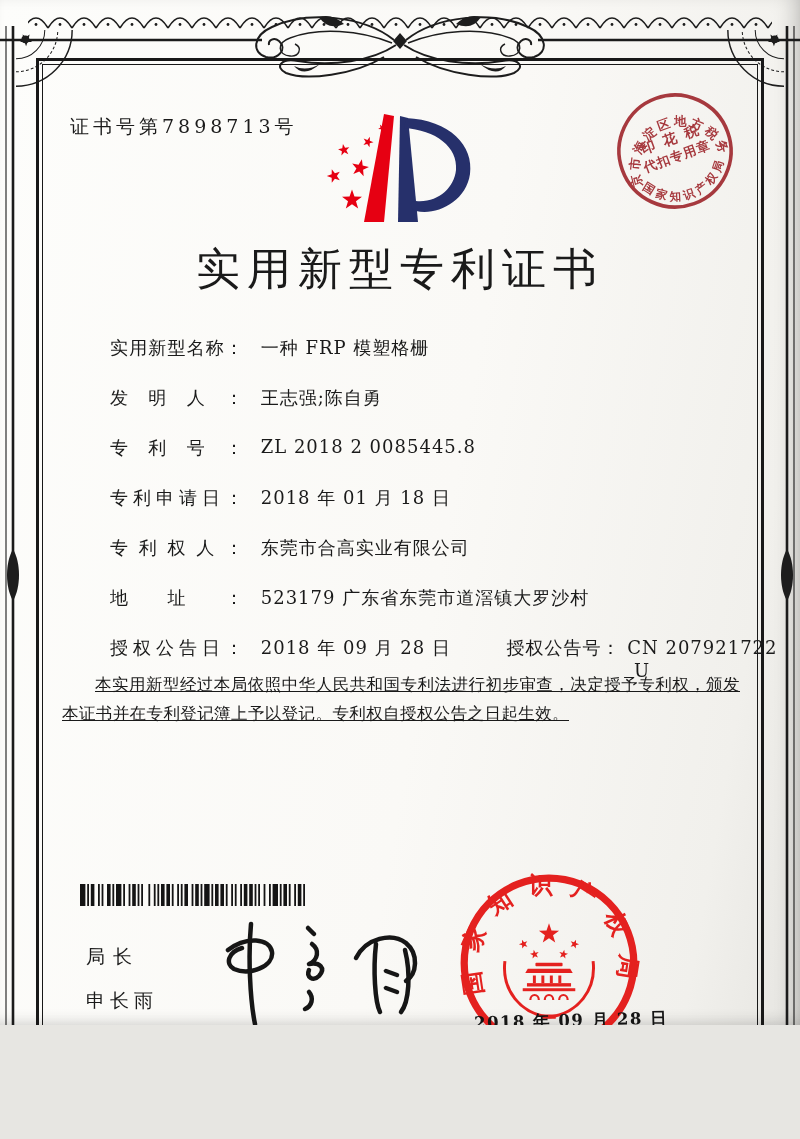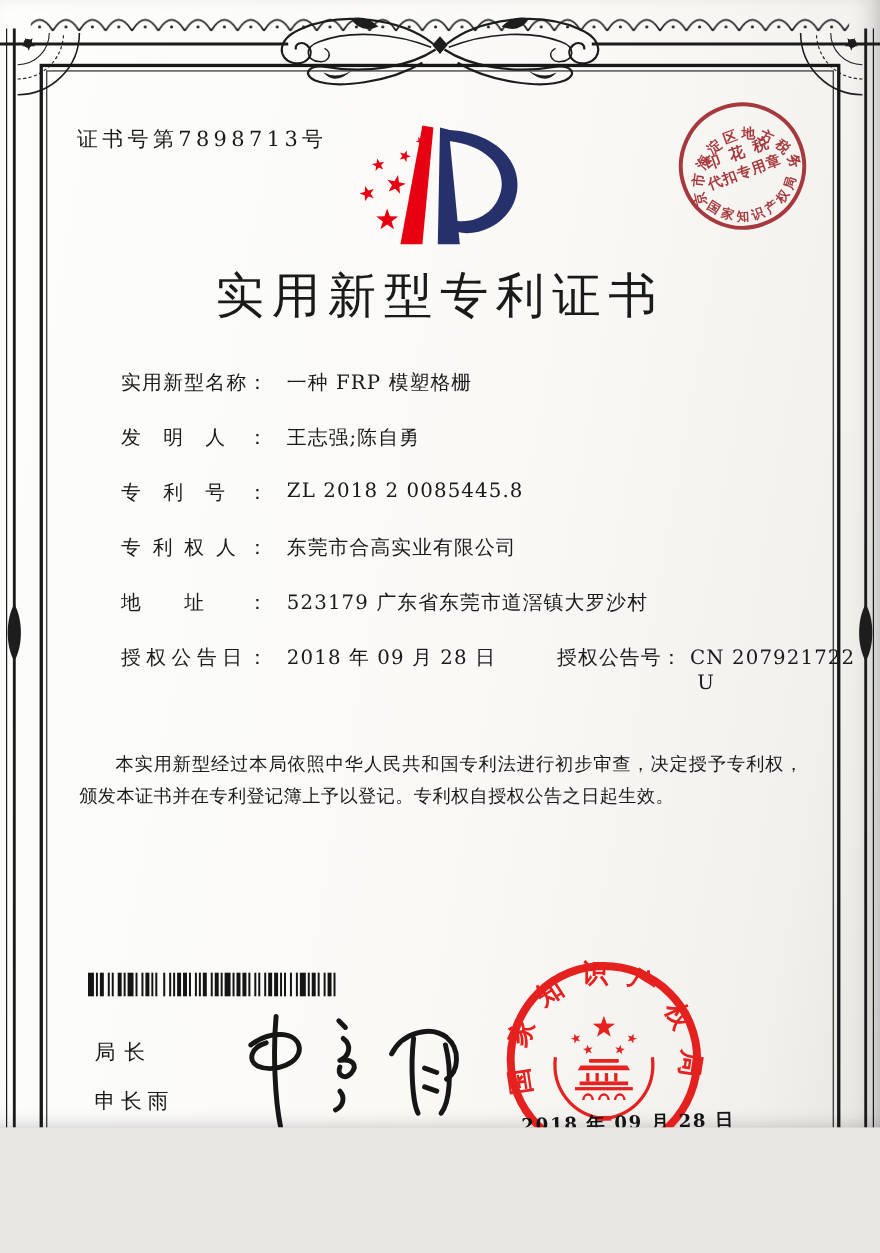--- a/index.html
+++ b/index.html
@@ -28,21 +28,21 @@
   .stamp{left:604px;top:80px;width:142px;height:142px;transform:rotate(-20deg);opacity:.88;}
   .stamp text{font-family:"DejaVu Serif","Liberation Serif",serif;font-weight:bold;fill:#9c2026;}
   
   .fields{left:70px;top:336px;width:668px;margin-left:40px;}
   .row{position:relative;height:50px;font-size:18px;letter-spacing:1px;}
   .flabel{display:inline-block;width:134px;text-align:justify;text-align-last:justify;vertical-align:top;}
   .fvalue{margin-left:10px;}
   .grant-no{position:absolute;left:396px;top:0;text-align:center;}
   
   .body-text{left:62px;top:670px;width:678px;font-size:16.5px;line-height:1.78;text-align:justify;}
-  .body-text p{margin:10px;text-indent:2em;letter-spacing:.4px;}
+  .body-text p{margin:0;text-indent:2em;letter-spacing:.4px;text-decoration:underline;}
   
   .barcode{left:80px;top:884px;width:226px;height:22px;}
   
   .sig-title{left:86px;top:944px;font-size:19px;letter-spacing:8px;}
   .sig-name{left:86px;top:988px;font-size:19px;letter-spacing:5px;}
   .signature{left:190px;top:914px;width:250px;height:122px;}
   .signature path{fill:none;stroke:#161616;stroke-width:4.5;stroke-linecap:round;stroke-linejoin:round;}
   
   .seal{left:458px;top:872px;width:182px;height:182px;opacity:.92;}
   .seal text{font-family:"DejaVu Serif","Liberation Serif",serif;font-weight:bold;fill:#e3100e;}
@@ -151,20 +151,24 @@
       <span class="flabel">实用新型名称：</span>
       <span class="fvalue">一种 FRP 模塑格栅</span>
     </div>
     <div class="row">
       <span class="flabel">发明人：</span>
       <span class="fvalue">王志强;陈自勇</span>
     </div>
     <div class="row">
       <span class="flabel">专利号：</span>
       <span class="fvalue">ZL 2018 2 0085445.8</span>
+    </div>
+    <div class="row">
+      <span class="flabel">专利申请日：</span>
+      <span class="fvalue">2018 年 01 月 18 日</span>
     </div>
     <div class="row">
       <span class="flabel">专利权人：</span>
       <span class="fvalue">东莞市合高实业有限公司</span>
     </div>
     <div class="row">
       <span class="flabel">地址：</span>
       <span class="fvalue">523179 广东省东莞市道滘镇大罗沙村</span>
     </div>
     <div class="row">

